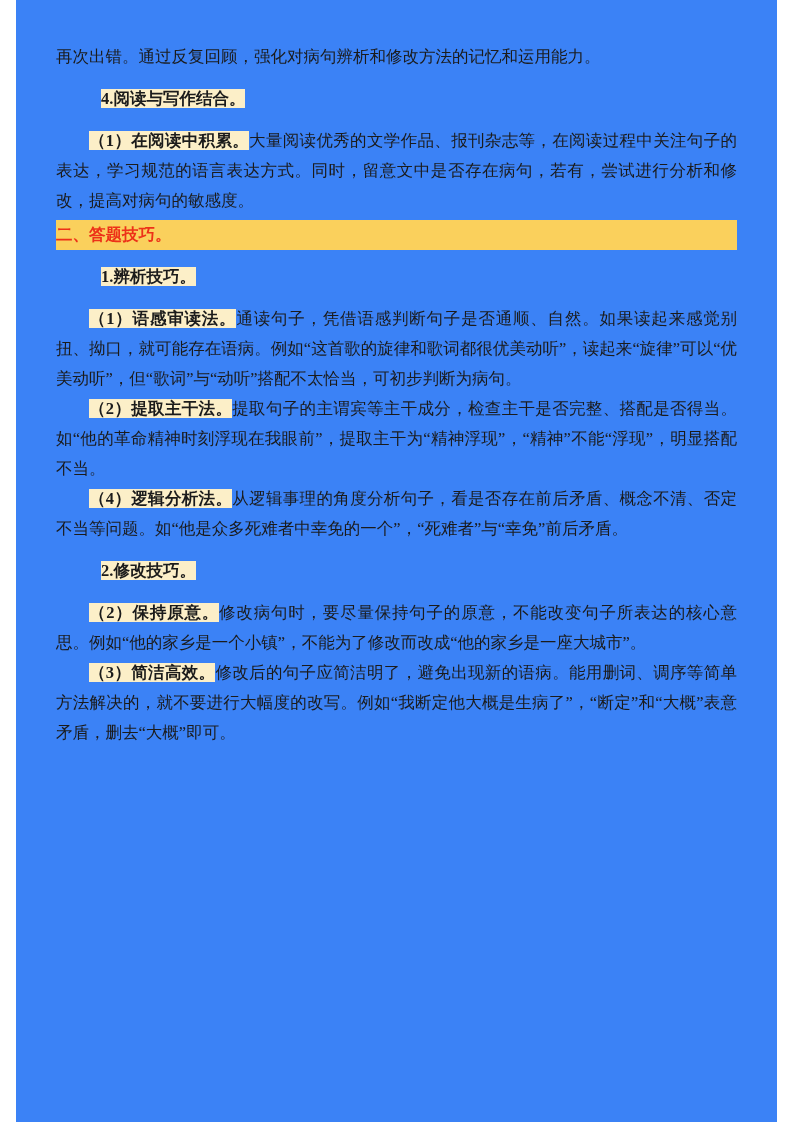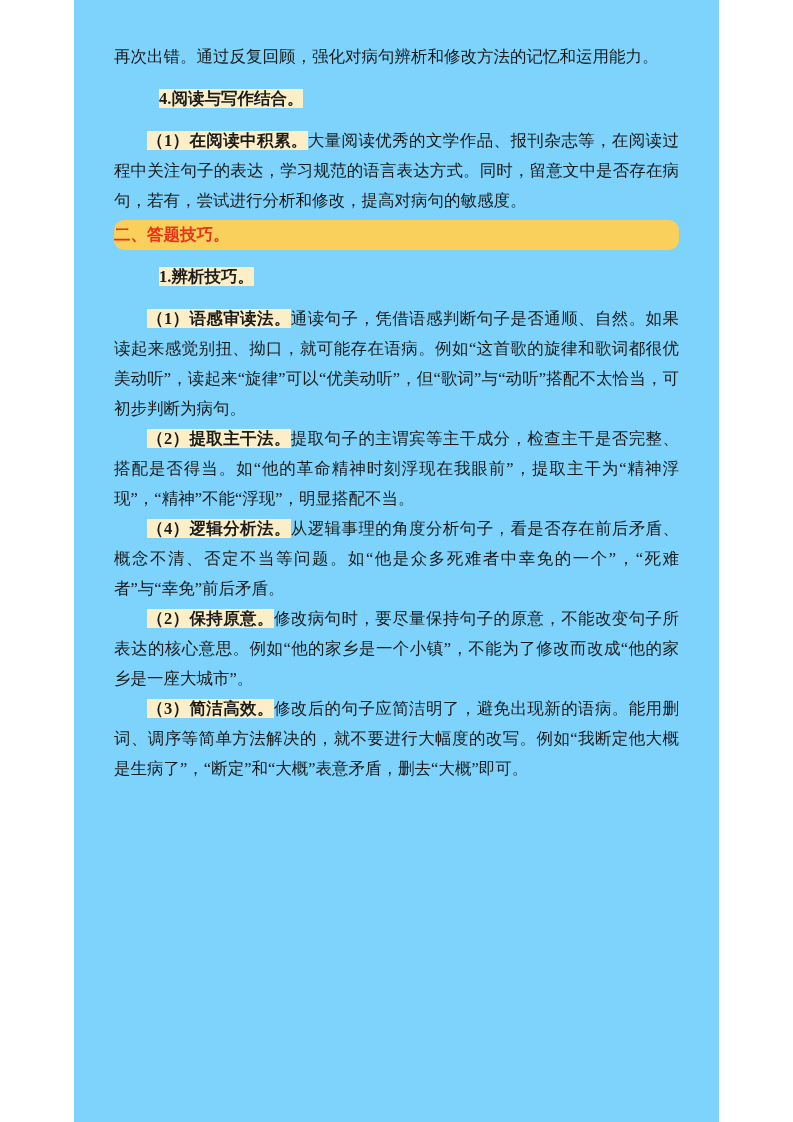--- a/index.html
+++ b/index.html
@@ -2,24 +2,24 @@
 <html><head>
 <meta charset="utf-8">
 <style>
   html, body {
     margin: 0;
     padding: 0;
     background: #ffffff;
   }
   .page {
     position: relative;
-    width: 645px;
+    width: 761px;
     height: 1122px;
     margin: 0 auto;
-    background: #7dd3fc;
+    background: #3b82f6;
     box-sizing: border-box;
     padding: 42px 40px 0 40px;
     font-family: "Liberation Serif", "DejaVu Serif", serif;
     font-size: 16.5px;
     line-height: 30px;
     color: #1b1b1b;
     overflow: hidden;
   }
   .para {
     margin: 0;
@@ -44,21 +44,20 @@
   }
   .band {
     margin: 4px 0 7px 0;
     background: #FAD05C;
     color: #ED3118;
     font-weight: bold;
     line-height: 30px;
     padding: 0;
     text-indent: 0;
     text-align: left;
-    border-radius: 10px;
   }
 </style>
 </head>
 <body>
 
 <div class="page">
 
   <p class="para cont">
     <span>再次出错。通过反复回顾，强化对病句辨析和修改方法的记忆和运用能力。</span>
   </p>
@@ -86,20 +85,23 @@
 
   <p class="para">
     <span class="lead">（2）提取主干法。</span><span>提取句子的主谓宾等主干成分，检查主干是否完整、搭配是否得当。如“他的革命精神时刻浮现在我眼前”，提取主干为“精神浮现”，“精神”不能“浮现”，明显搭配不当。</span>
   </p>
 
 
   <p class="para">
     <span class="lead">（4）逻辑分析法。</span><span>从逻辑事理的角度分析句子，看是否存在前后矛盾、概念不清、否定不当等问题。如“他是众多死难者中幸免的一个”，“死难者”与“幸免”前后矛盾。</span>
   </p>
 
+  <p class="subhead">
+    <span class="hl">2.修改技巧。</span>
+  </p>
 
 
   <p class="para">
     <span class="lead">（2）保持原意。</span><span>修改病句时，要尽量保持句子的原意，不能改变句子所表达的核心意思。例如“他的家乡是一个小镇”，不能为了修改而改成“他的家乡是一座大城市”。</span>
   </p>
 
   <p class="para">
     <span class="lead">（3）简洁高效。</span><span>修改后的句子应简洁明了，避免出现新的语病。能用删词、调序等简单方法解决的，就不要进行大幅度的改写。例如“我断定他大概是生病了”，“断定”和“大概”表意矛盾，删去“大概”即可。</span>
   </p>
 

